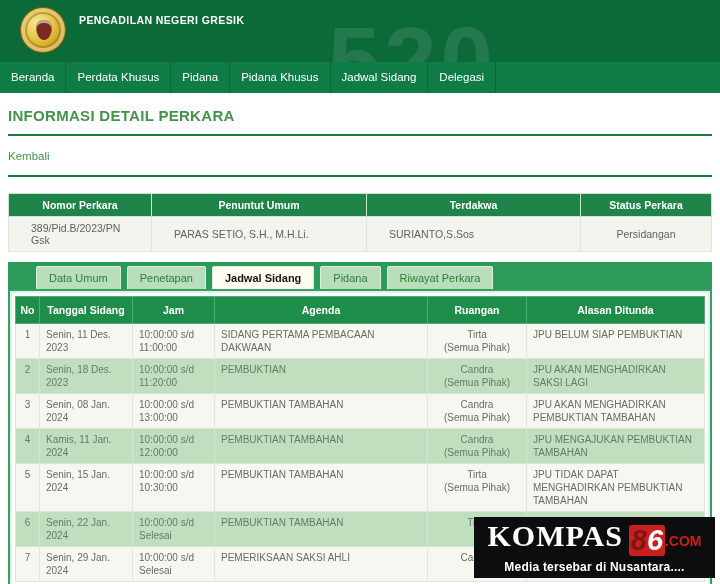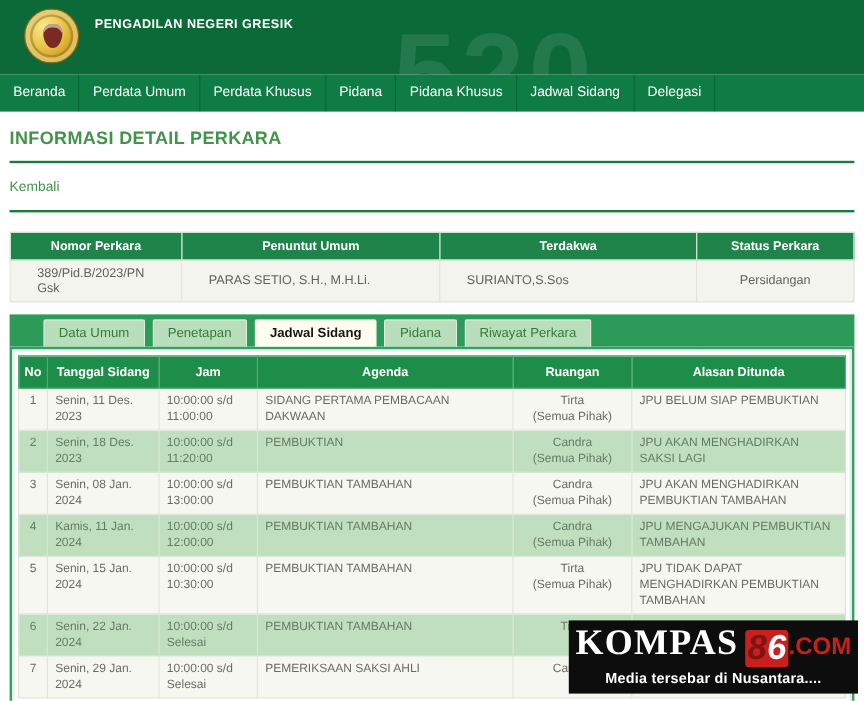--- a/index.html
+++ b/index.html
@@ -94,40 +94,39 @@
   }
   .k-row1 { font-family:"Liberation Serif", serif; font-size:30px; line-height:36px; white-space:nowrap; }
   .k-brand { letter-spacing:1px; font-weight:bold; }
   .k-box {
     display:inline-block; vertical-align:-4px; margin-left:6px;
     background:#c9201d; width:36px; height:31px; border-radius:3px;
     font-style:italic; font-weight:bold; font-size:29px; line-height:31px;
     font-family:"Liberation Sans", sans-serif;
   }
   .k-8 { color:#7e1512; } .k-6 { color:#ffffff; }
-  .k-com { color:#c9201d; font-weight:bold; font-size:20px; font-family:"Liberation Sans", sans-serif; }
+  .k-com { color:#c9201d; font-weight:bold; font-size:14px; font-family:"Liberation Sans", sans-serif; }
   .k-row2 { font-size:12px; font-weight:bold; line-height:16px; letter-spacing:.2px; }
 </style>
 </head>
 <body>
 
 <header class="app-header">
   <div class="watermark-520">520</div>
   <div class="seal">
     <div class="seal-emblem"></div>
   </div>
   <div class="header-titles">
     <div class="header-subtitle">PENGADILAN NEGERI GRESIK</div>
   </div>
 </header>
 
 <nav class="main-nav">
   <ul>
     <li>Beranda</li>
-    <li>Perdata Umum</li>
     <li>Perdata Khusus</li>
     <li>Pidana</li>
     <li>Pidana Khusus</li>
     <li>Jadwal Sidang</li>
     <li>Delegasi</li>
   </ul>
 </nav>
 
 <main class="main">
   <h2 class="page-title">INFORMASI DETAIL PERKARA</h2>

